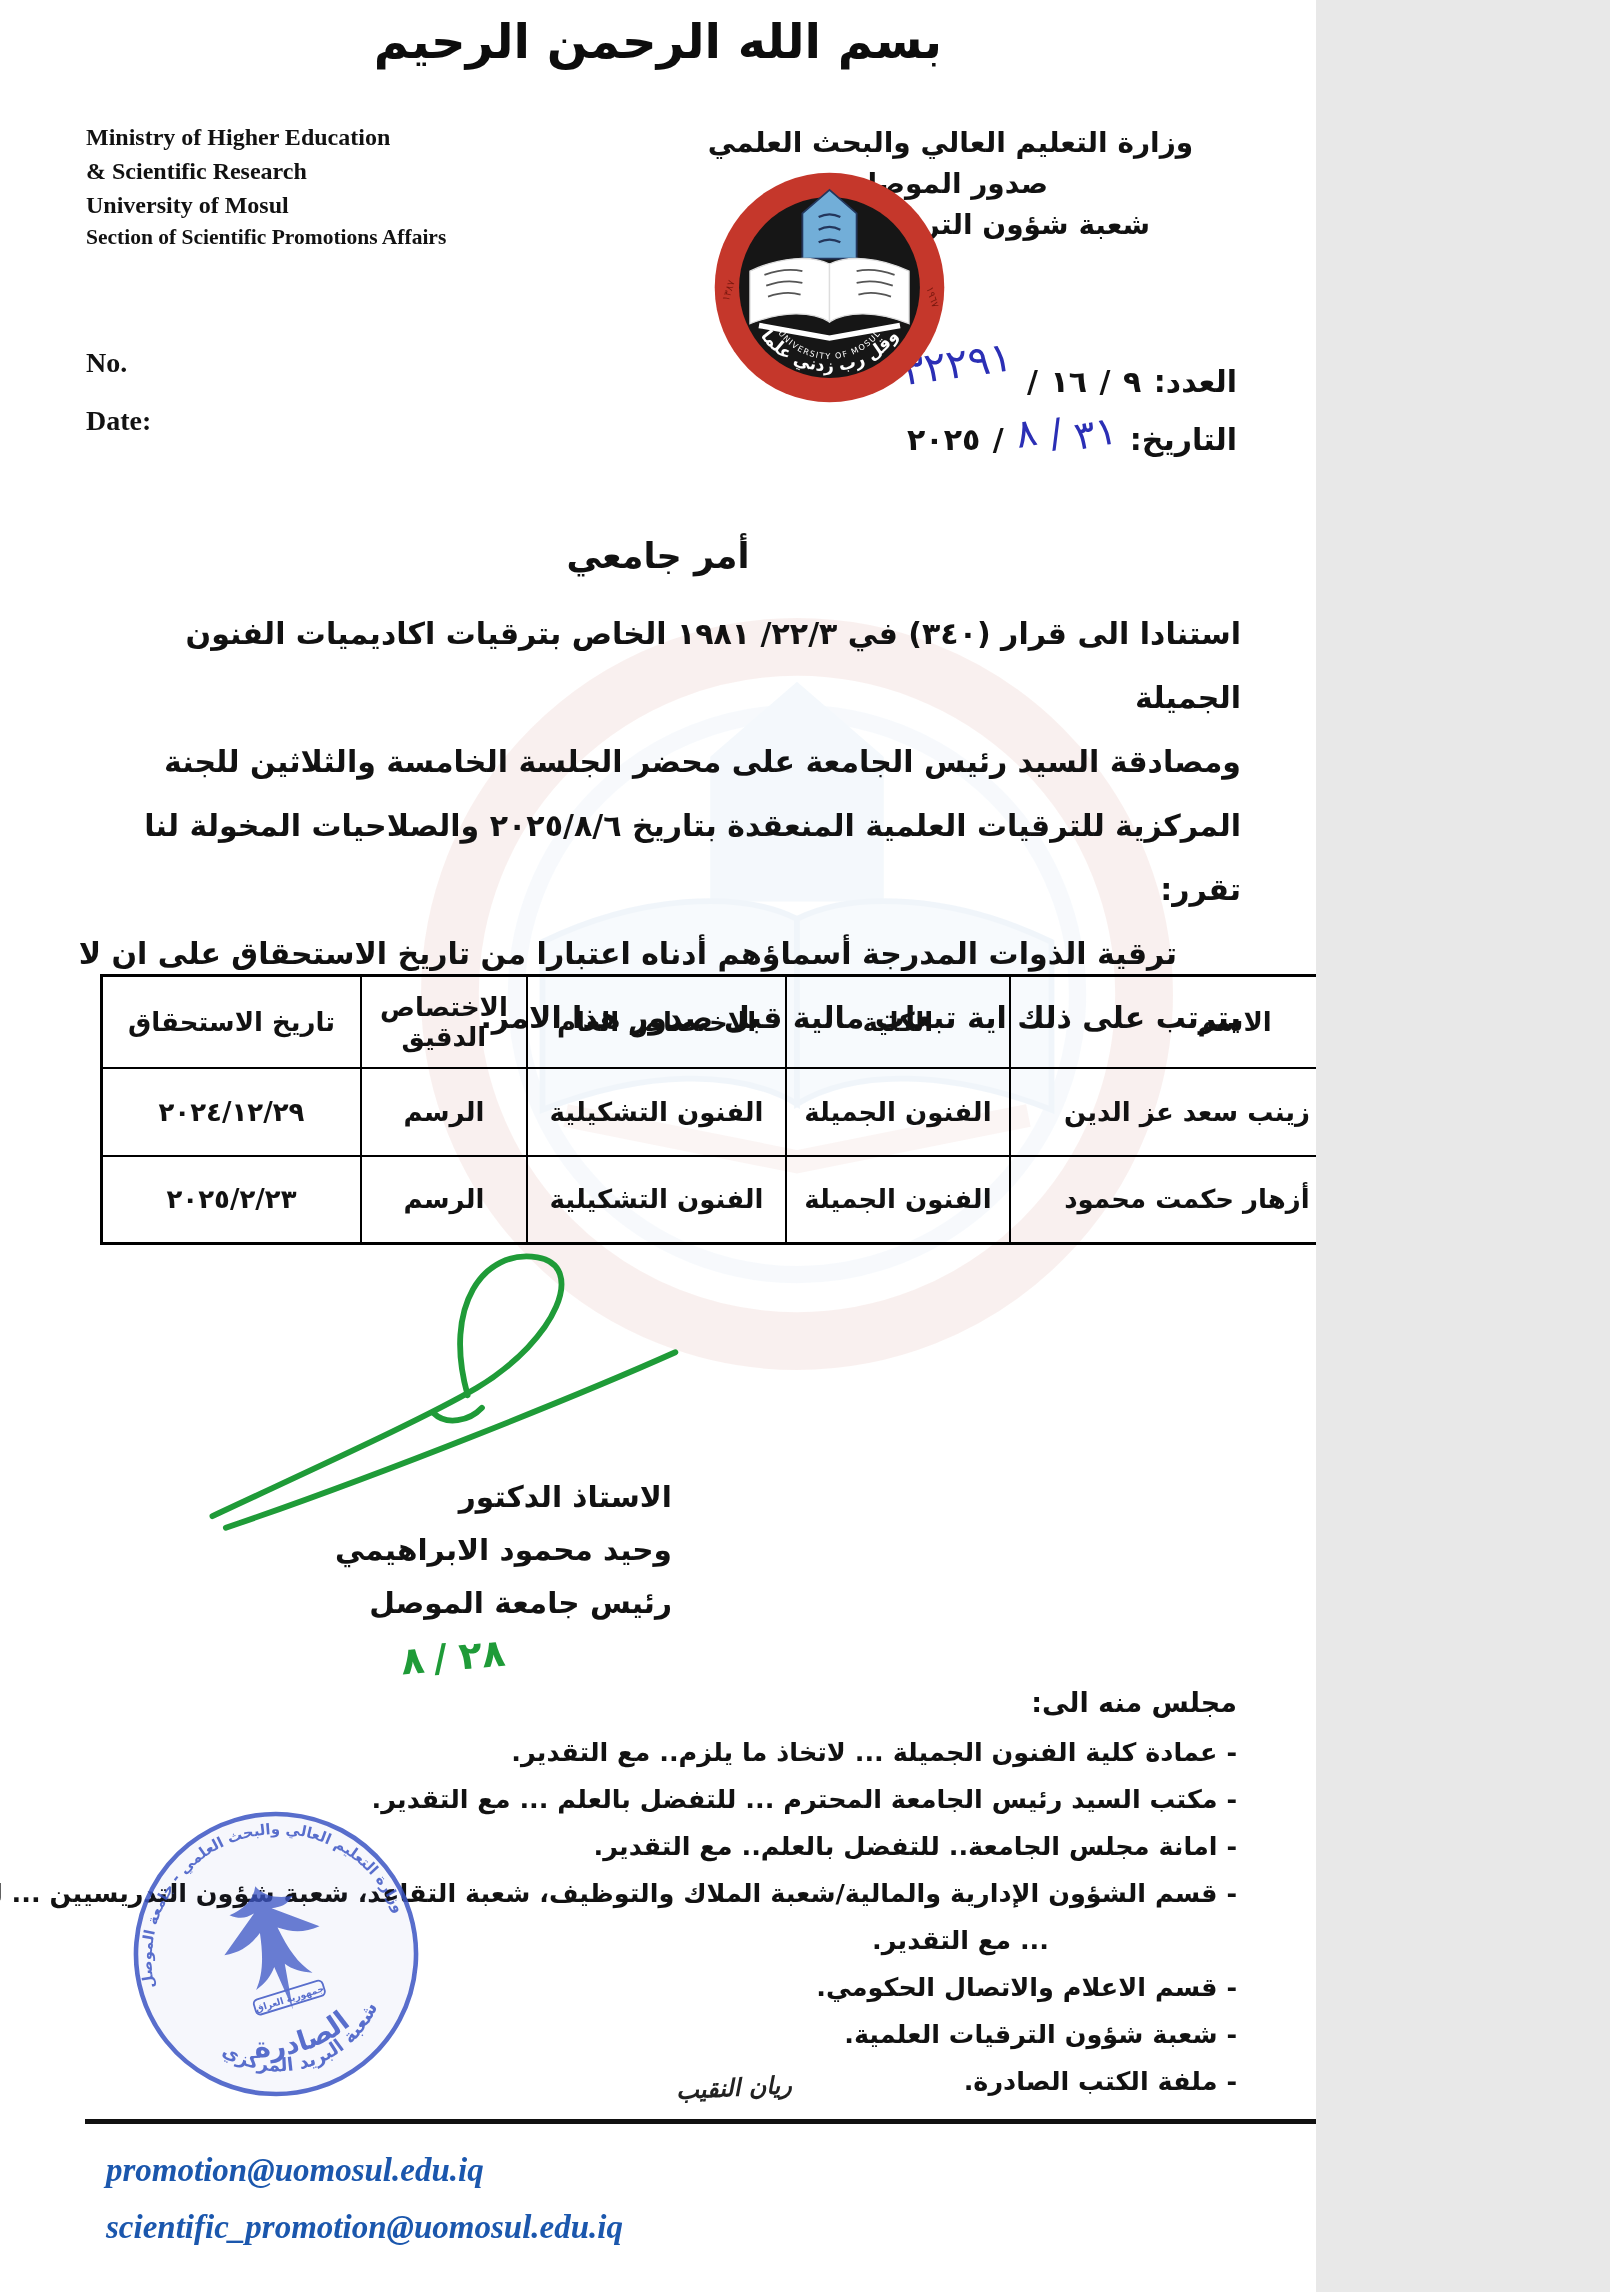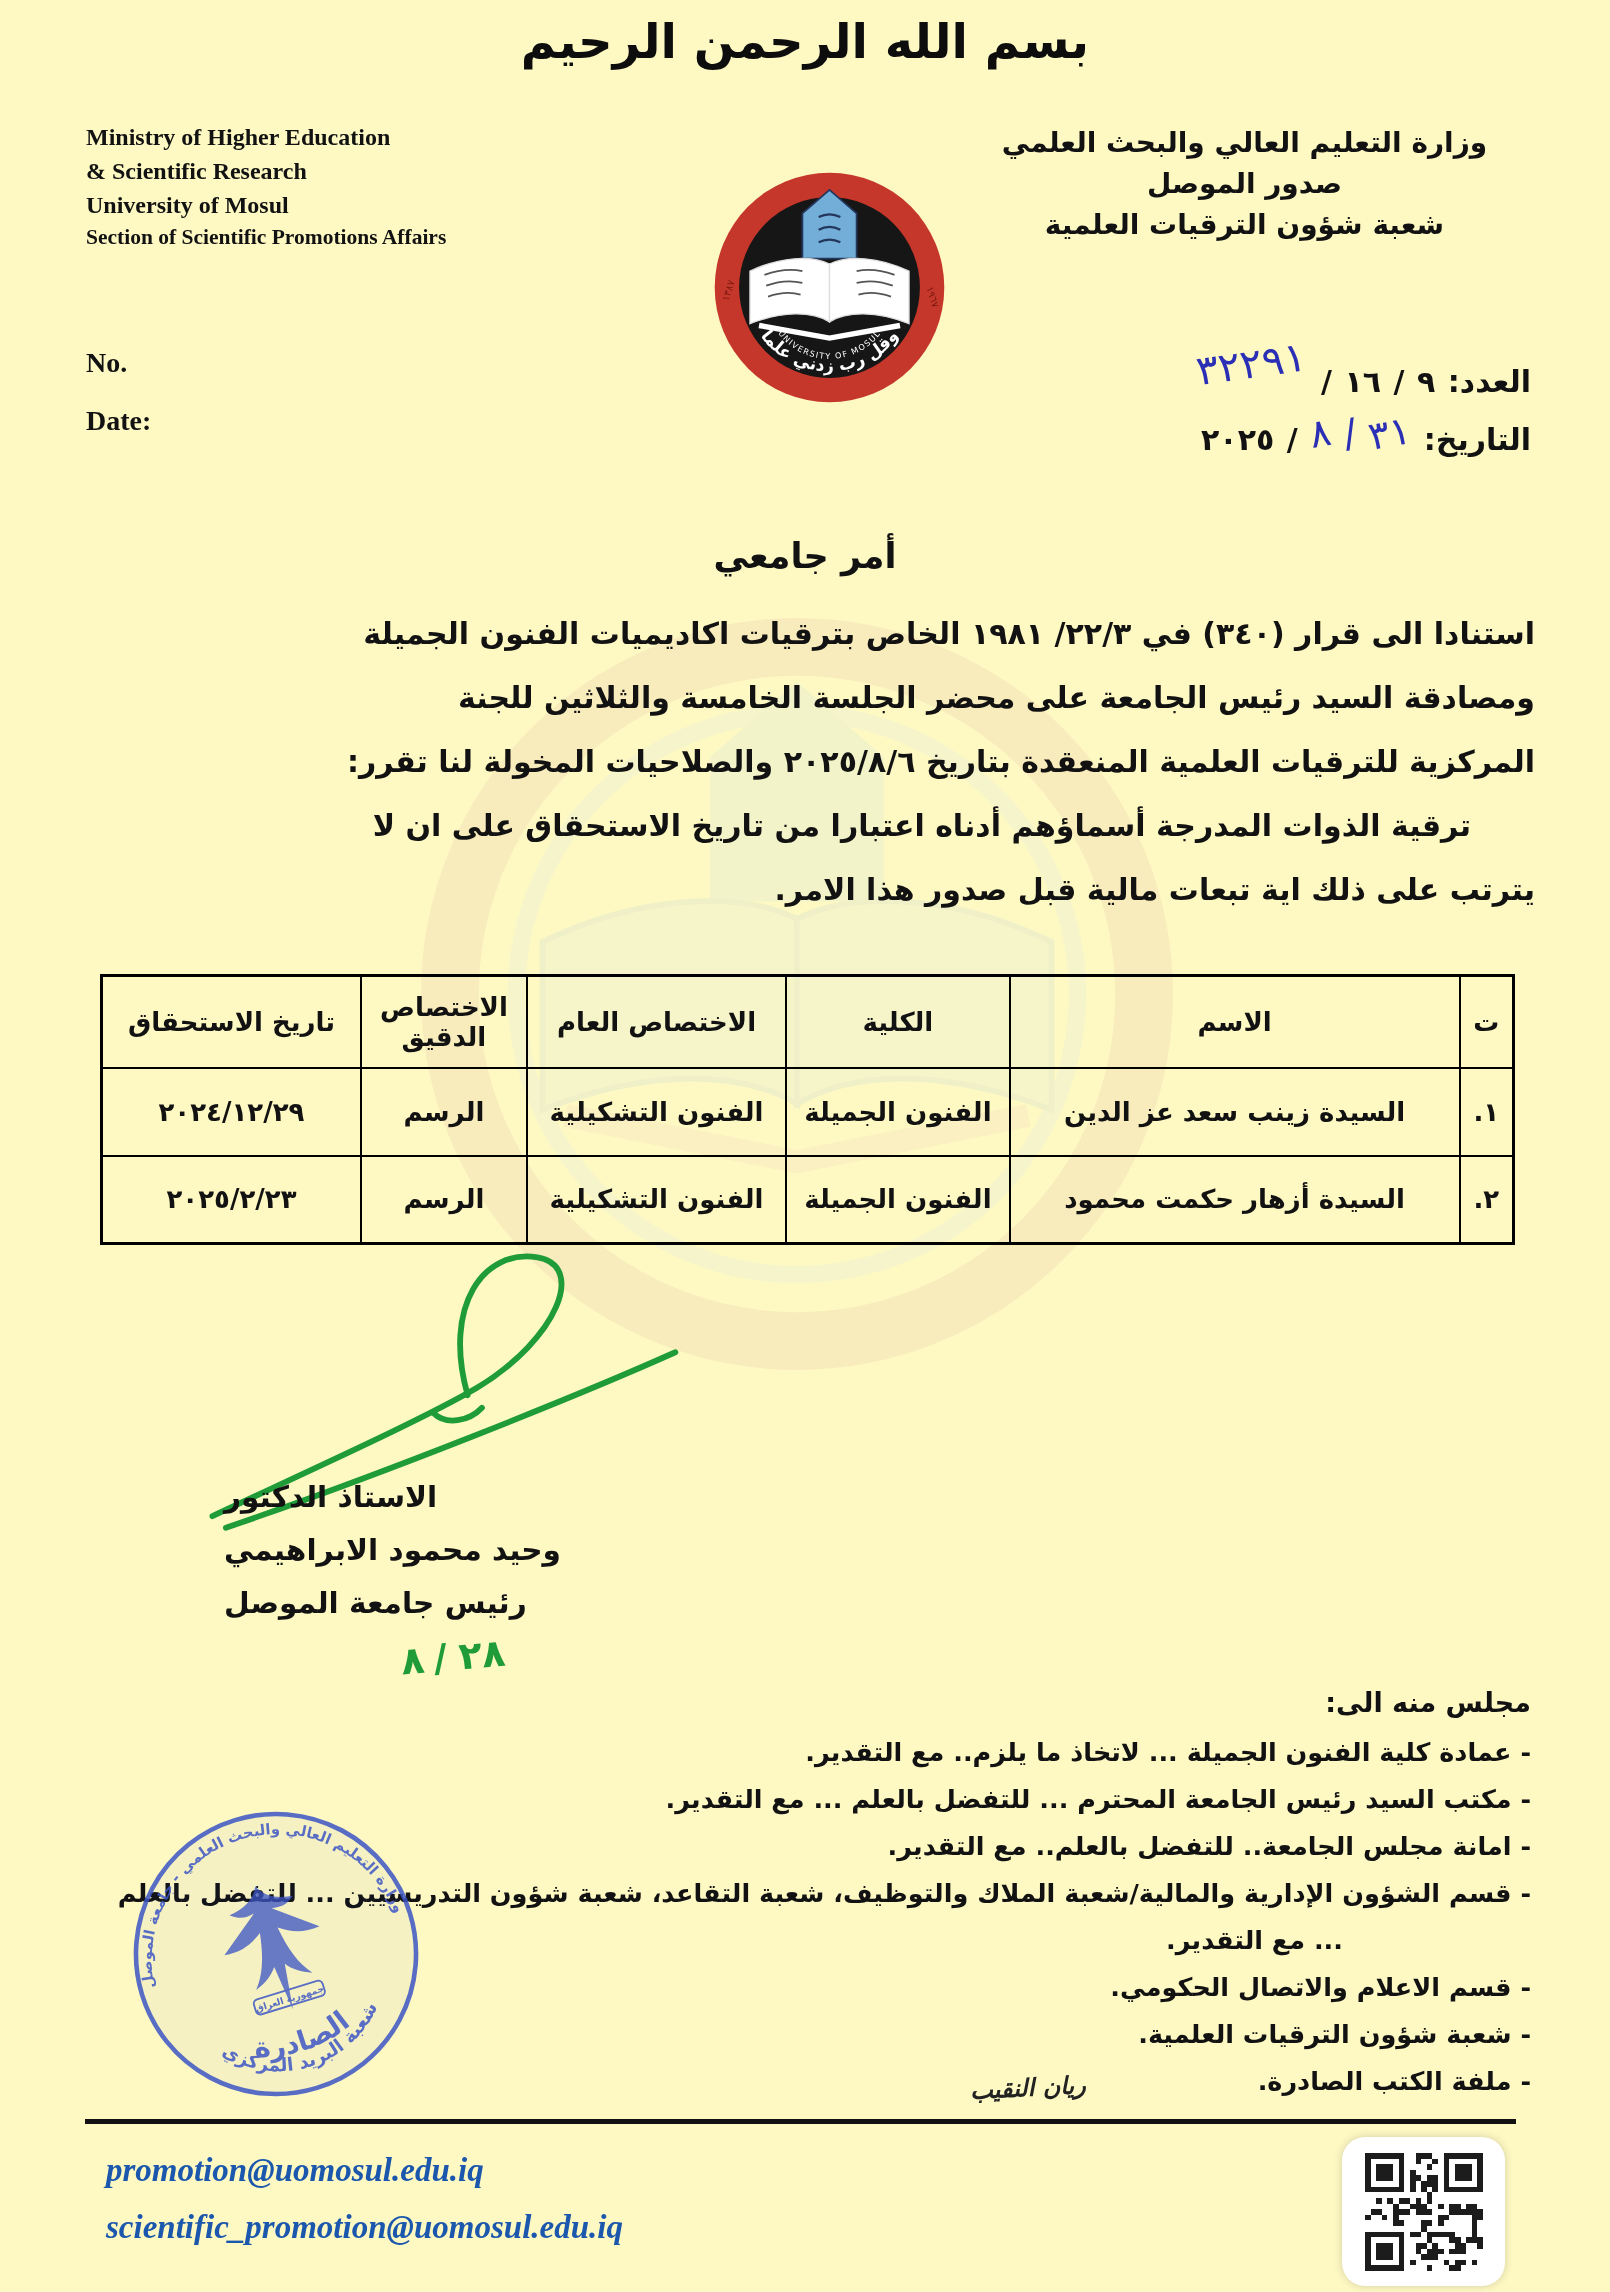--- a/index.html
+++ b/index.html
@@ -1,16 +1,16 @@
 <!DOCTYPE html>
 <html lang="ar" style="font-size:14.3px"><head>
 <meta charset="utf-8">
 <style>
   html,body{margin:0;padding:0;background:#e8e8e8;}
-  .page{position:relative;width:1610px;height:2293px;background:#fef9c3;overflow:hidden;
+  .page{position:relative;width:1316px;height:2293px;background:#ffffff;overflow:hidden;
         font-family:"DejaVu Sans",sans-serif;color:#121212;}
   .abs{position:absolute;}
   .ar{direction:rtl;}
   
   .basmala{top:12.5px;left:0;right:0;text-align:center;font-size:48px;font-weight:bold;color:#0d0d0d;}
   
   .en-block{left:86px;top:120px;width:537px;font-family:"Liberation Serif","DejaVu Serif",serif;font-weight:bold;}
   .en-block .l1{font-size:24px;line-height:34px;}
   .en-block .l4{font-size:21.5px;line-height:30px;}
   .en-label{left:86px;font-family:"Liberation Serif","DejaVu Serif",serif;font-weight:bold;font-size:28px;}
@@ -28,21 +28,21 @@
   .caption{top:915px;left:54px;width:1128px;text-align:center;font-size:29.6px;font-weight:bold;}
   
   table.promo{position:absolute;left:100px;top:974px;width:1415px;border-collapse:collapse;direction:rtl;}
   table.promo th,table.promo td{border:2.2px solid #000;text-align:center;vertical-align:middle;
        font-weight:bold;font-size:26px;padding:5.4px 7.2px;}
   table.promo{border:3.6px solid #000;}
   table.promo th{height:79px;}
   table.promo td{height:75px;}
   
   .sig-svg{left:199px;top:1243px;}
-  .sig-block{left:224px;top:1471px;width:448px;text-align:left;font-size:29.6px;font-weight:bold;line-height:53px;}
+  .sig-block{left:224px;top:1471px;width:448px;text-align:right;font-size:29.6px;font-weight:bold;line-height:53px;}
   .green-date{left:401px;top:1635px;display:flex;direction:rtl;align-items:baseline;gap:9px;
       color:#1f9b38;font-size:38px;font-weight:bold;transform:rotate(-5deg);letter-spacing:2.7px;}
   
   .dist{right:79px;top:1687px;width:1444px;text-align:right;font-weight:bold;z-index:1;}
   .dist-header{font-size:27px;margin-bottom:10.7px;}
   .dist ul{list-style:none;margin:0;padding:0;}
   .dist li{font-size:25.5px;line-height:47px;padding-right:188px;text-indent:-188px;}
   .clerk{right:524px;top:2074px;font-size:24px;font-weight:bold;font-style:italic;transform:rotate(-3deg);color:#222;}
   
   .stamp{left:124px;top:1802px;transform:rotate(-17deg);opacity:.85;z-index:2;}

